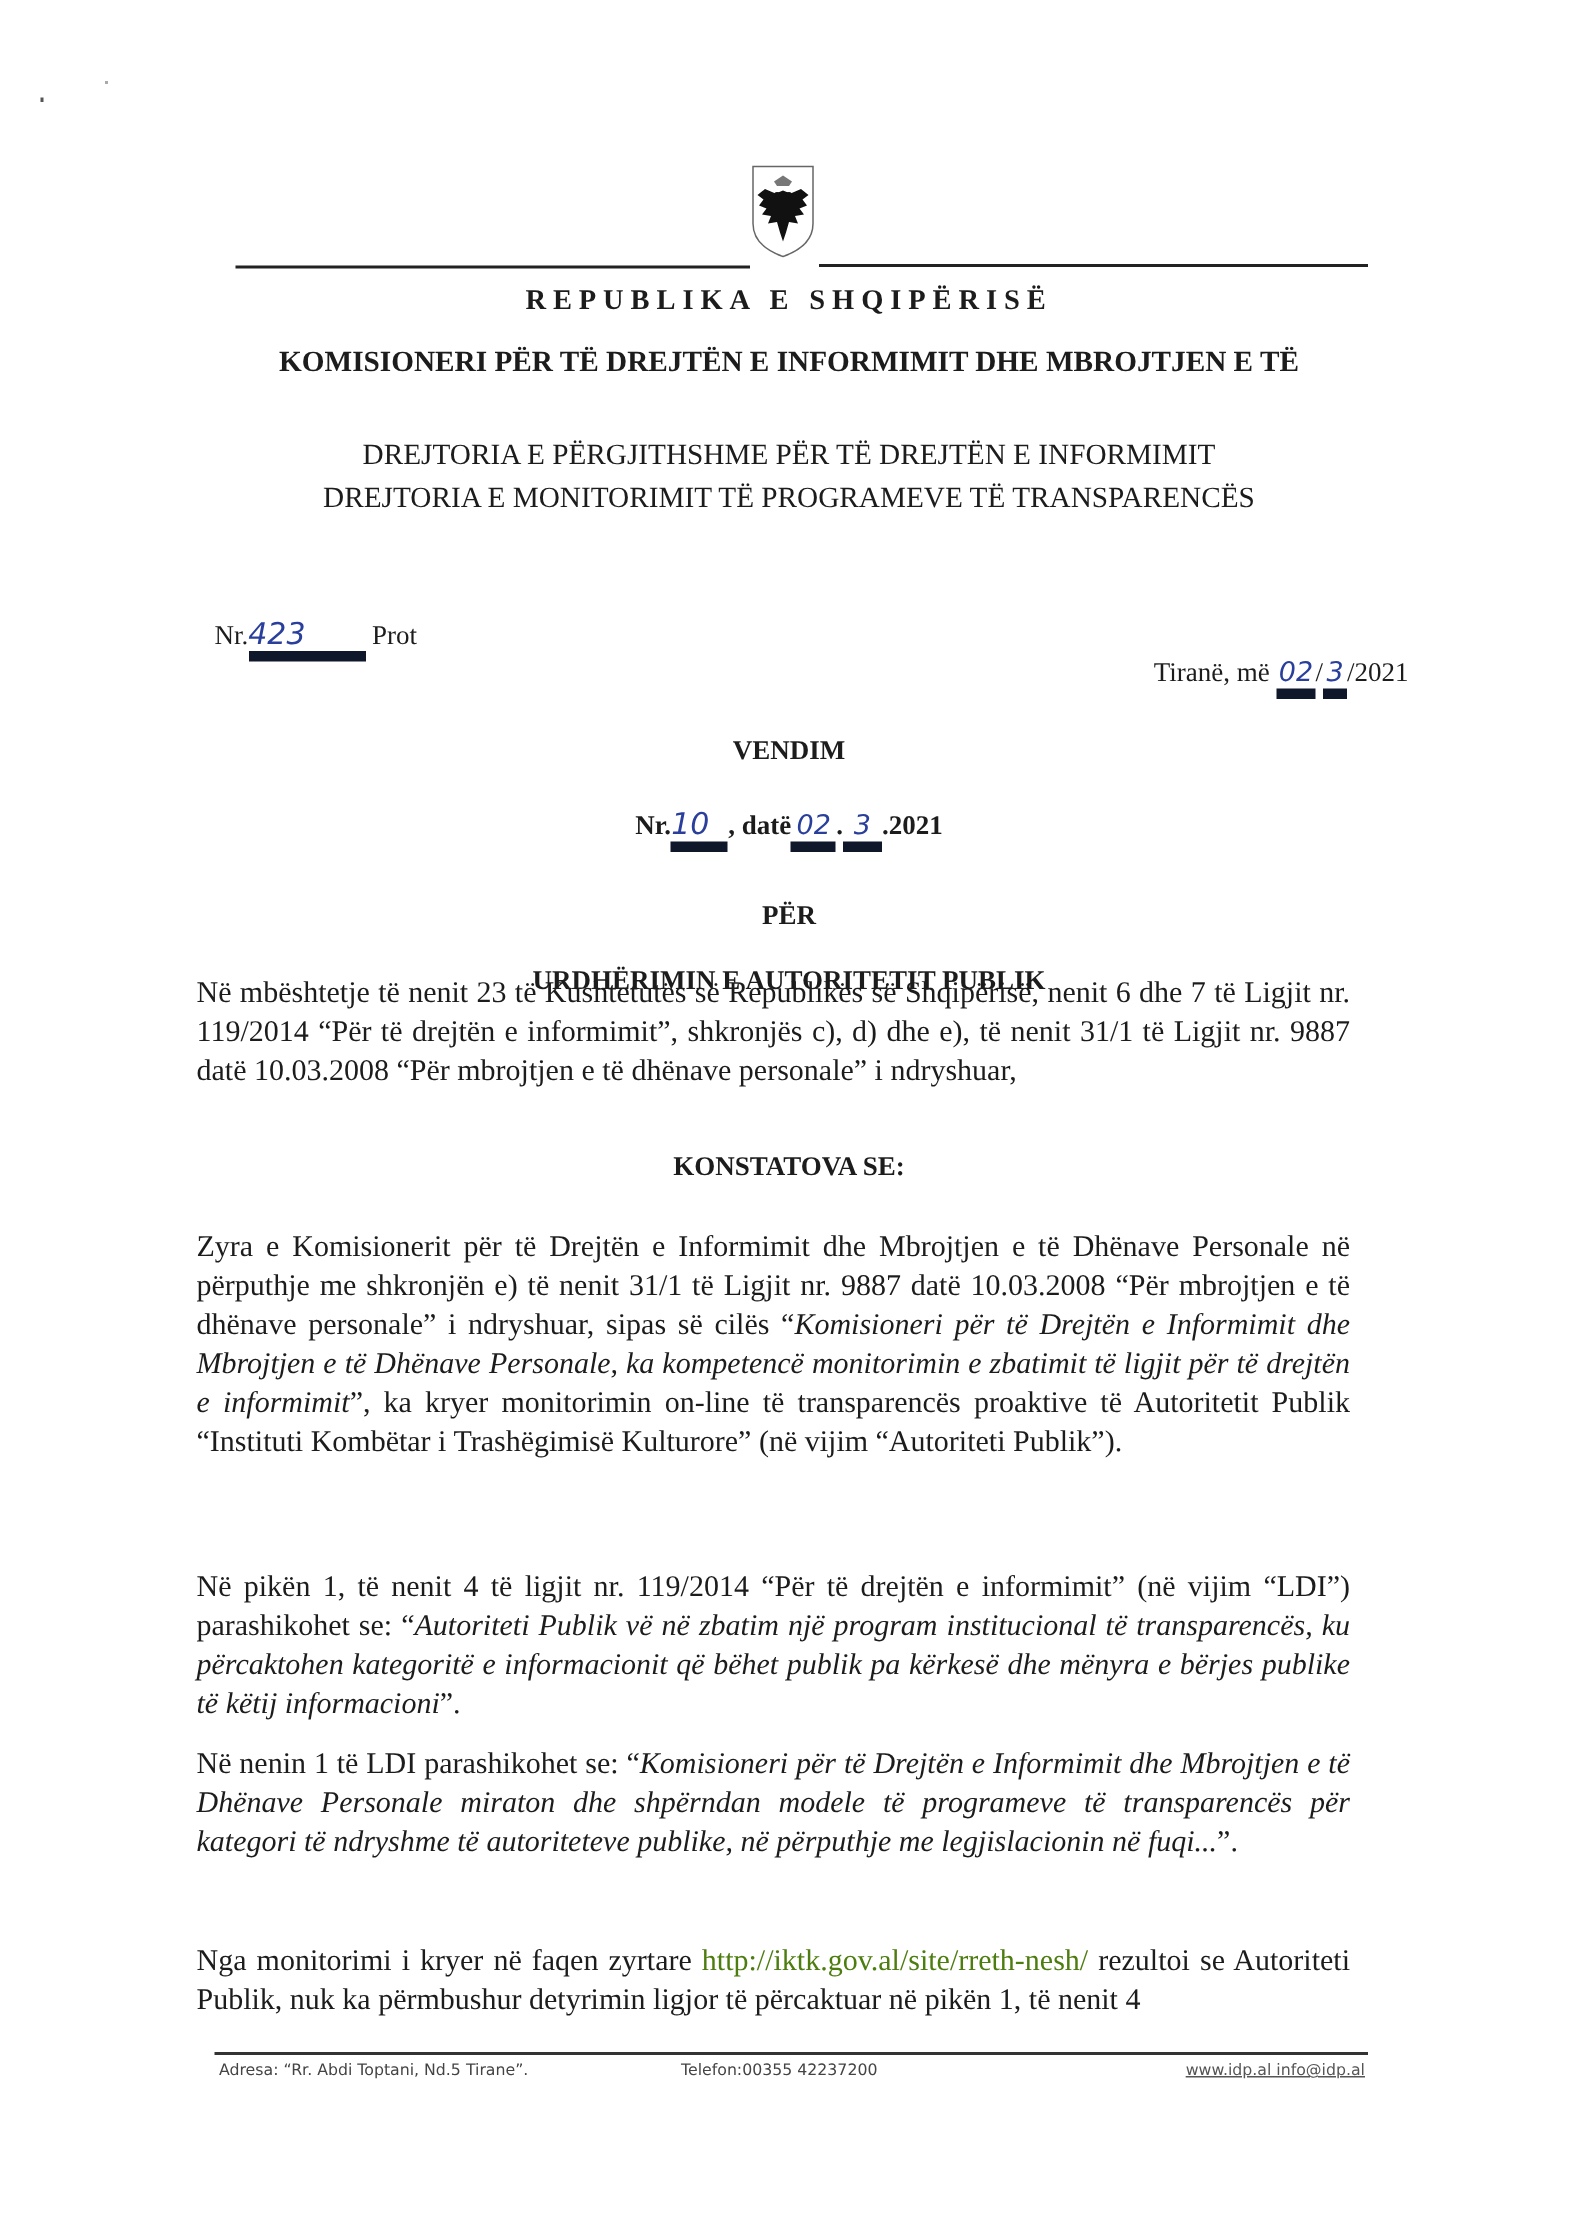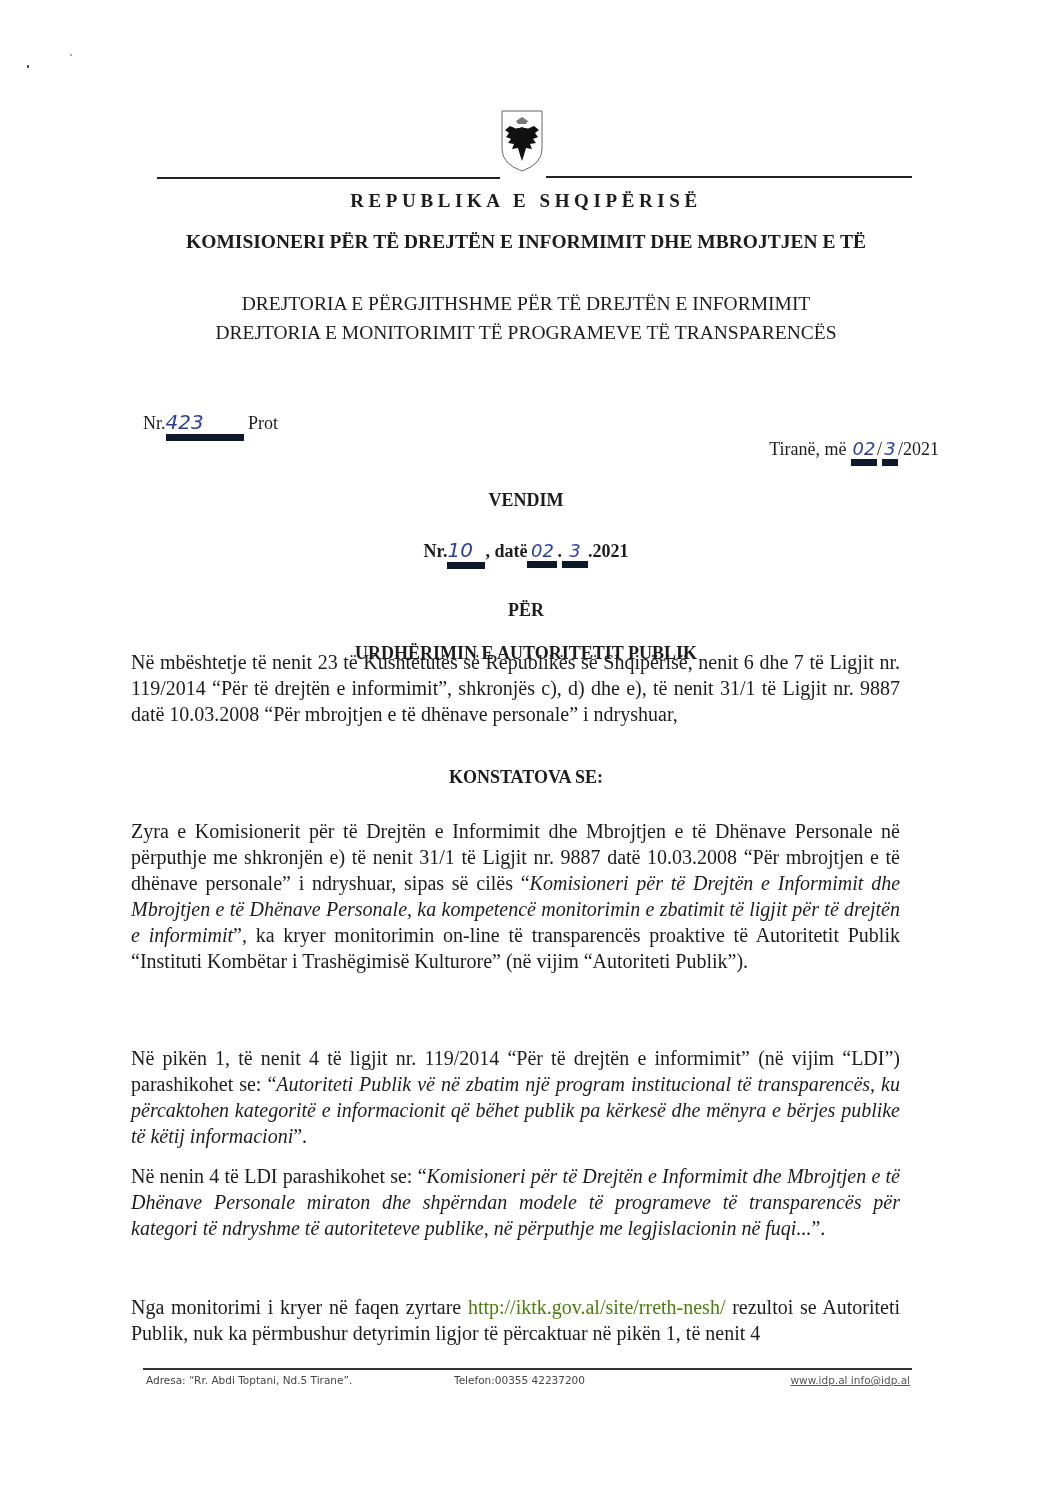--- a/index.html
+++ b/index.html
@@ -94,21 +94,21 @@
 <div class="para p1">Në mbështetje të nenit 23 të Kushtetutës së Republikës së Shqipërisë, nenit 6 dhe 7 të Ligjit nr. 119/2014 “Për të drejtën e informimit”, shkronjës c), d) dhe e), të nenit 31/1 të Ligjit nr. 9887 datë 10.03.2008 “Për mbrojtjen e të dhënave personale” i ndryshuar,</div>
 <div class="center-bold konst">KONSTATOVA SE:</div>
 
 <div class="para p2">
   <span>Zyra e Komisionerit për të Drejtën e Informimit dhe Mbrojtjen e të Dhënave Personale në përputhje me shkronjën e) të nenit 31/1 të Ligjit nr. 9887 datë 10.03.2008 “Për mbrojtjen e të dhënave personale” i ndryshuar, sipas së cilës “</span><span class="it">Komisioneri për të Drejtën e Informimit dhe Mbrojtjen e të Dhënave Personale, ka kompetencë monitorimin e zbatimit të ligjit për të drejtën e informimit</span><span>”, ka kryer monitorimin on-line të transparencës proaktive të Autoritetit Publik “Instituti Kombëtar i Trashëgimisë Kulturore” (në vijim “Autoriteti Publik”).</span>
 </div>
 <div class="para p3">
   <span>Në pikën 1, të nenit 4 të ligjit nr. 119/2014 “Për të drejtën e informimit” (në vijim “LDI”) parashikohet se: “</span><span class="it">Autoriteti Publik vë në zbatim një program institucional të transparencës, ku përcaktohen kategoritë e informacionit që bëhet publik pa kërkesë dhe mënyra e bërjes publike të këtij informacioni</span><span>”.</span>
 </div>
 <div class="para p4">
-  <span>Në nenin 4 të LDI parashikohet se: “</span><span class="it">Komisioneri për të Drejtën e Informimit dhe Mbrojtjen e të Dhënave Personale miraton dhe shpërndan modele të programeve të transparencës për kategori të ndryshme të autoriteteve publike, në përputhje me legjislacionin në fuqi...</span><span>”.</span>
+  <span>Në nenin 1 të LDI parashikohet se: “</span><span class="it">Komisioneri për të Drejtën e Informimit dhe Mbrojtjen e të Dhënave Personale miraton dhe shpërndan modele të programeve të transparencës për kategori të ndryshme të autoriteteve publike, në përputhje me legjislacionin në fuqi...</span><span>”.</span>
 </div>
 <div class="para p5">
   <span>Nga monitorimi i kryer në faqen zyrtare </span><a class="link">http://iktk.gov.al/site/rreth-nesh/</a><span> rezultoi se Autoriteti Publik, nuk ka përmbushur detyrimin ligjor të përcaktuar në pikën 1, të nenit 4</span>
 </div>
 
 <div class="footer-rule"></div>
 <div class="footer f-addr">Adresa: “Rr. Abdi Toptani, Nd.5 Tirane”.</div>
 <div class="footer f-tel">Telefon:00355 42237200</div>
 <div class="footer f-web">www.idp.al info@idp.al</div>
 

